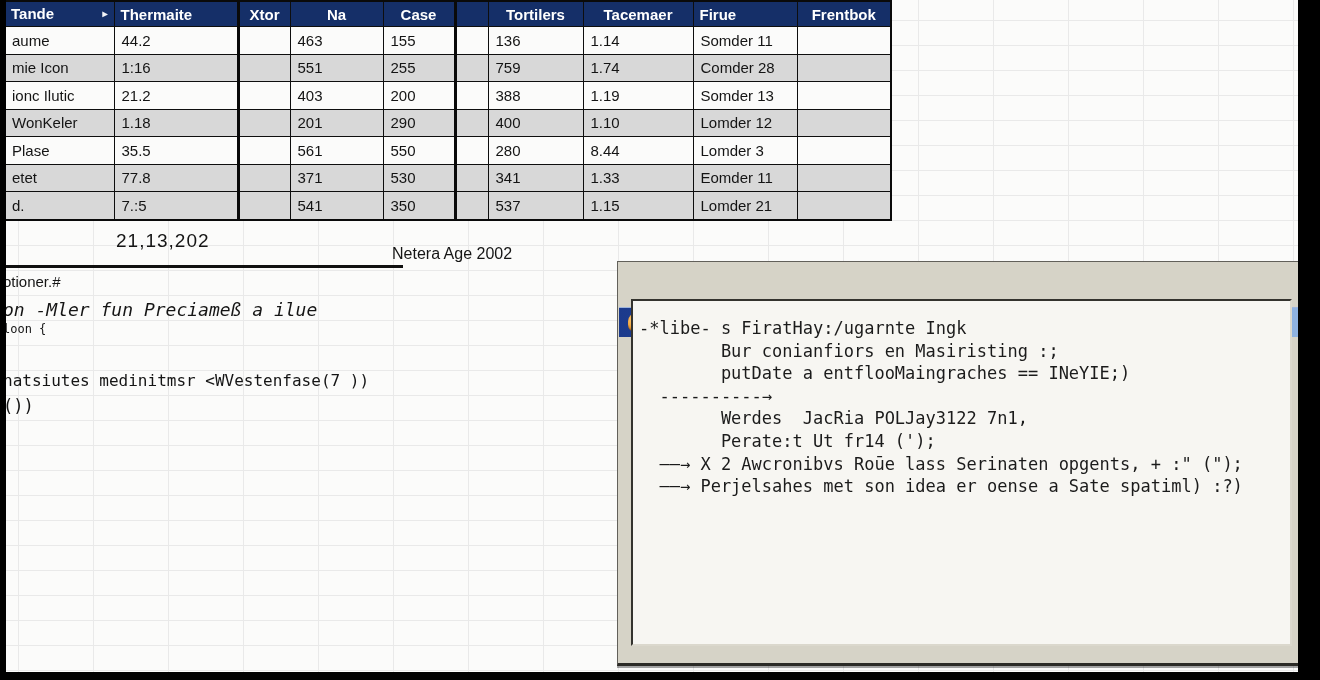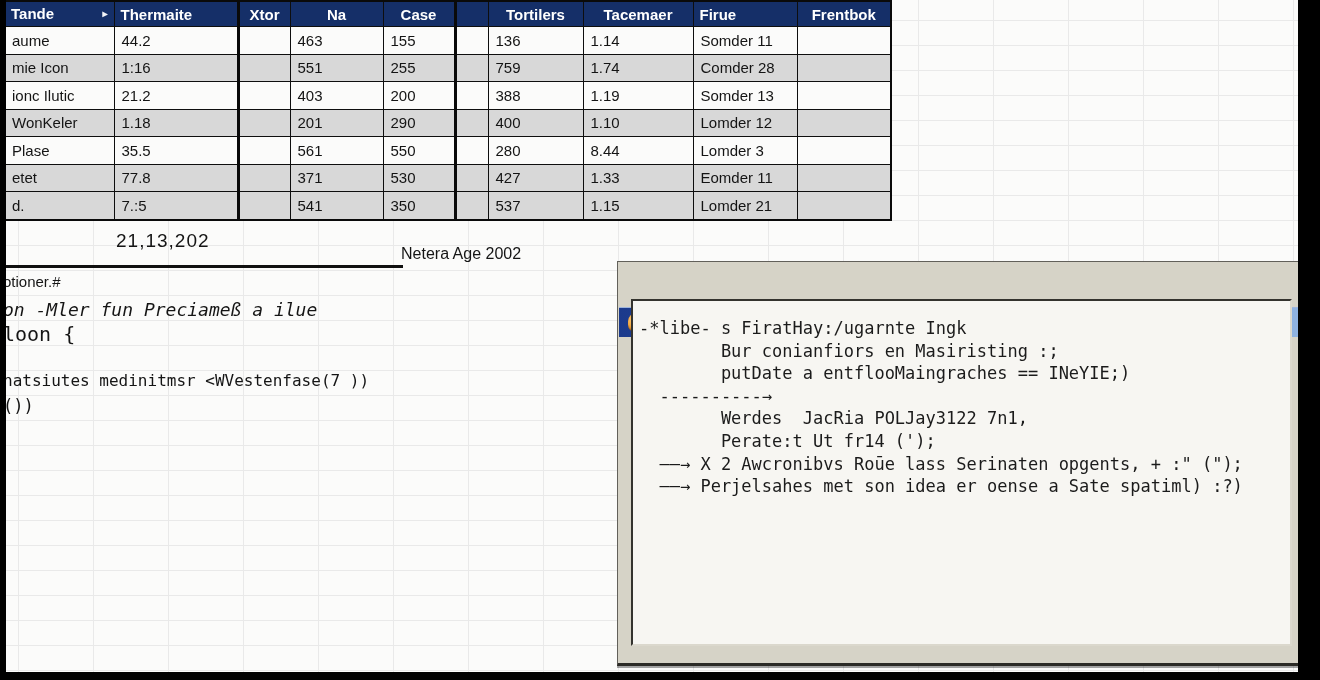--- a/index.html
+++ b/index.html
@@ -22,25 +22,25 @@
   table.dtable td{height:24.5px;font-size:15px;color:#141414;padding:1px 4px 1px 7px;
                   background:#fbfbfa;text-align:left;}
   table.dtable tbody tr:nth-child(even) td{background:#d8d8d8;}
   table.dtable tbody tr:nth-child(7) td{background:#d8d8d8;}
   table.dtable .thick-left{border-left:3.5px solid #0a0a0a;}
   .sort-arrow{float:right;font-size:10px;line-height:18px;opacity:.95;}
   
   .stext{position:absolute;color:#151515;}
   .t-date{left:116px;top:230px;font-size:19px;letter-spacing:1px;}
   .t-underline{left:3px;top:265px;width:400px;height:3px;background:#101010;}
-  .t-note{left:401px;top:245px;font-size:16px;}
+  .t-note{left:392px;top:245px;font-size:16px;}
   .t-otioner{left:3px;top:273px;font-size:15px;}
   .mono{font-family:"DejaVu Sans Mono",monospace;}
   .t-line2{left:3px;top:299px;font-size:18px;font-style:italic;}
-  .t-line3{left:3px;top:322px;font-size:20px;}
+  .t-line3{left:3px;top:322px;font-size:12px;}
   .t-line4{left:3px;top:371px;font-size:16px;}
   .t-line5{left:3px;top:396px;font-size:17px;}
   
   .dialog{position:absolute;left:617px;top:261px;width:683px;height:401px;
           background:#d6d3c7;border:1px solid #62605a;border-bottom:3px solid #2c2b27;
           box-shadow:0 2px 0 rgba(0,0,0,.35);}
   .titlebar{position:absolute;left:1px;top:1px;right:1px;height:29px;
             background:linear-gradient(90deg,#1b3a8c 0%,#27509f 35%,#6e9ad2 80%,#8fb2e0 100%);
             border-top:1px solid #9db4dd;display:flex;align-items:center;margin-top:44px;}
   .app-icon{width:19px;height:19px;margin-left:9px;border-radius:45% 55% 50% 40%;
@@ -153,21 +153,21 @@
             <td>Lomder 3</td>
             <td></td>
           </tr>
           <tr>
             <td>etet</td>
             <td>77.8</td>
             <td class="thick-left"></td>
             <td>371</td>
             <td>530</td>
             <td class="thick-left"></td>
-            <td>427</td>
+            <td>341</td>
             <td>1.33</td>
             <td>Eomder 11</td>
             <td></td>
           </tr>
           <tr>
             <td>d.</td>
             <td>7.:5</td>
             <td class="thick-left"></td>
             <td>541</td>
             <td>350</td>

